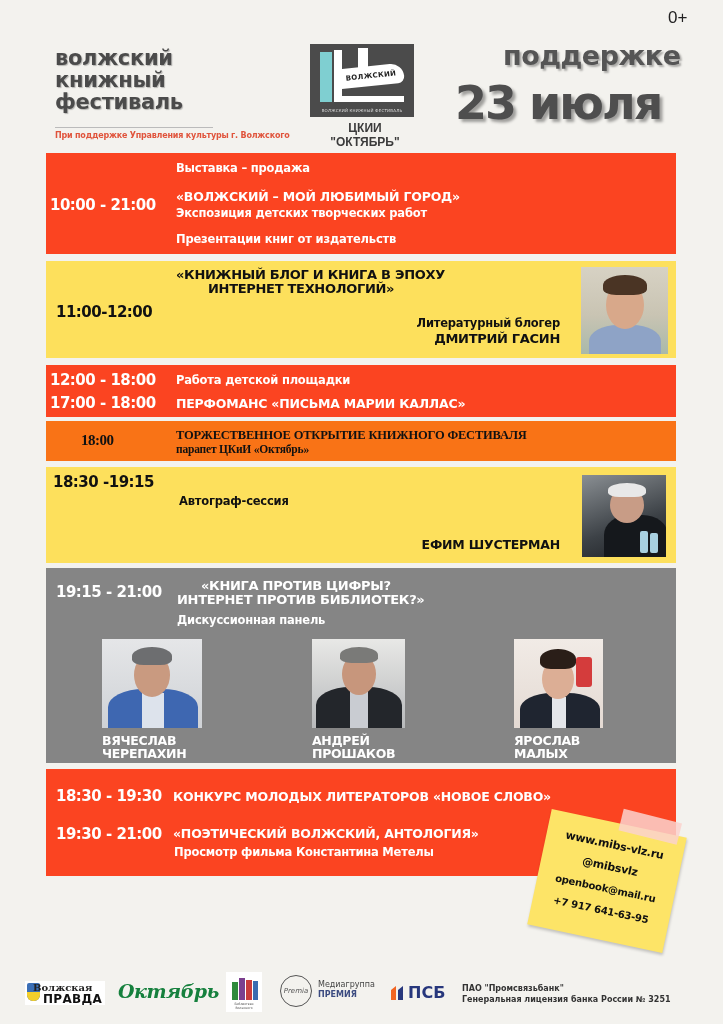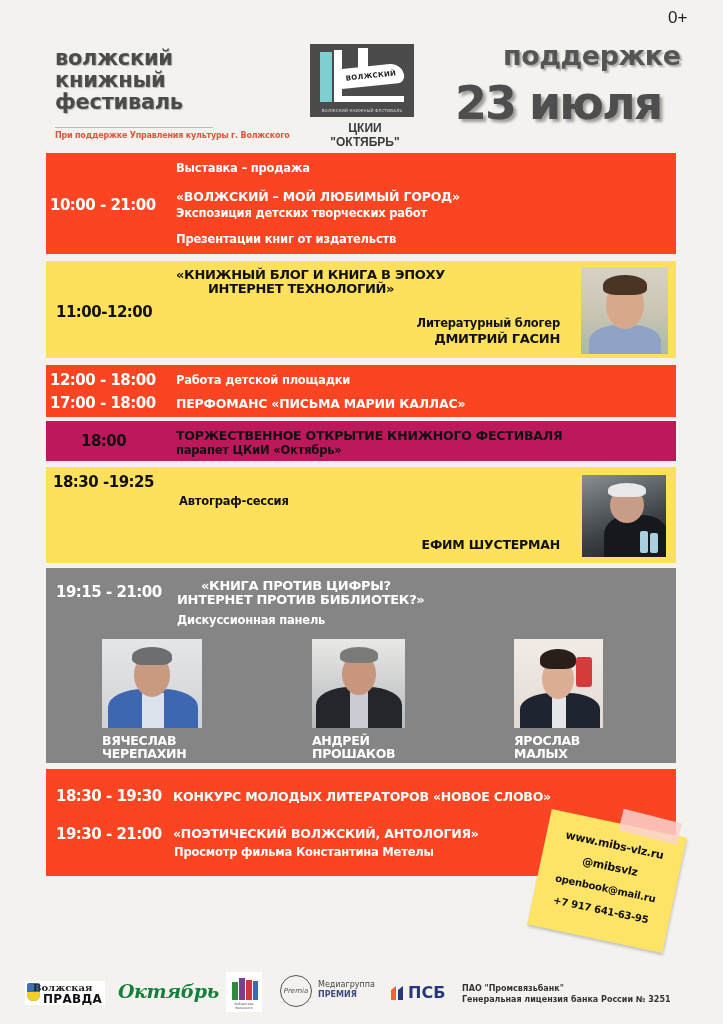--- a/index.html
+++ b/index.html
@@ -50,21 +50,21 @@
   }
   .program-date {
     left: 455px; top: 76px; font-size: 46px; font-weight: bold; color: #4e4e4e;
     text-shadow: 3px 3px 3px rgba(0,0,0,0.35); letter-spacing: -2px;
   }
 
   
   .block { position: absolute; left: 46px; width: 630px; }
   .red { background: #fb4421; }
   .yellow { background: #fde05c; color: #111; }
-  .blue { background: #be185d; color: #111; }
+  .blue { background: #f97316; color: #111; font-family: Liberation Serif, serif; }
   .gray { background: #858585; }
   .time { position: absolute; font-weight: bold; font-size: 15px; letter-spacing: -0.5px; white-space: nowrap; }
   .txt { position: absolute; font-size: 11.5px; font-weight: bold; white-space: nowrap; letter-spacing: -0.2px; }
   .txt-big { position: absolute; font-size: 13px; font-weight: bold; white-space: nowrap; letter-spacing: -0.3px; line-height: 14px; }
   .photo { position: absolute; overflow: hidden; }
   .photo .bg { position: absolute; inset: 0; }
   .photo .head { position: absolute; border-radius: 50%; }
   .photo .body { position: absolute; border-radius: 40% 40% 0 0; }
   .photo .hair { position: absolute; border-radius: 50% 50% 30% 30%; }
   .panel-name { position: absolute; font-size: 12.5px; font-weight: bold; line-height: 13px; letter-spacing: -0.3px; }
@@ -151,21 +151,21 @@
   <div class="txt" style="left:130px;top:31px;font-size:12.5px;">ПЕРФОМАНС «ПИСЬМА МАРИИ КАЛЛАС»</div>
 </div>
 
 <div class="block blue" style="top:421px;height:40px;">
   <div class="time" style="left:35px;top:11px;">18:00</div>
   <div class="txt" style="left:130px;top:7px;font-size:12.5px;">ТОРЖЕСТВЕННОЕ ОТКРЫТИЕ КНИЖНОГО ФЕСТИВАЛЯ</div>
   <div class="txt" style="left:130px;top:22px;">парапет ЦКиИ «Октябрь»</div>
 </div>
 
 <div class="block yellow" style="top:467px;height:96px;">
-  <div class="time" style="left:7px;top:6px;">18:30 -19:25</div>
+  <div class="time" style="left:7px;top:6px;">18:30 -19:15</div>
   <div class="txt" style="left:133px;top:27px;">Автограф-сессия</div>
   <div class="txt" style="right:116px;top:70px;font-size:12.5px;">ЕФИМ ШУСТЕРМАН</div>
   <div class="photo" style="left:536px;top:8px;width:84px;height:82px;">
     <div class="bg" style="background:linear-gradient(160deg,#8a8f93 0%,#3c4146 60%,#1d2024 100%);"></div>
     <div class="body" style="left:22px;top:40px;width:64px;height:50px;background:#15181c;"></div>
     <div class="head" style="left:28px;top:12px;width:34px;height:36px;background:#c89c86;"></div>
     <div class="hair" style="left:26px;top:8px;width:38px;height:14px;background:#e8e8e8;"></div>
     <div class="head" style="left:58px;top:56px;width:8px;height:22px;background:#a8d0e0;border-radius:2px;"></div>
     <div class="head" style="left:68px;top:58px;width:8px;height:20px;background:#a8d0e0;border-radius:2px;"></div>
   </div>

